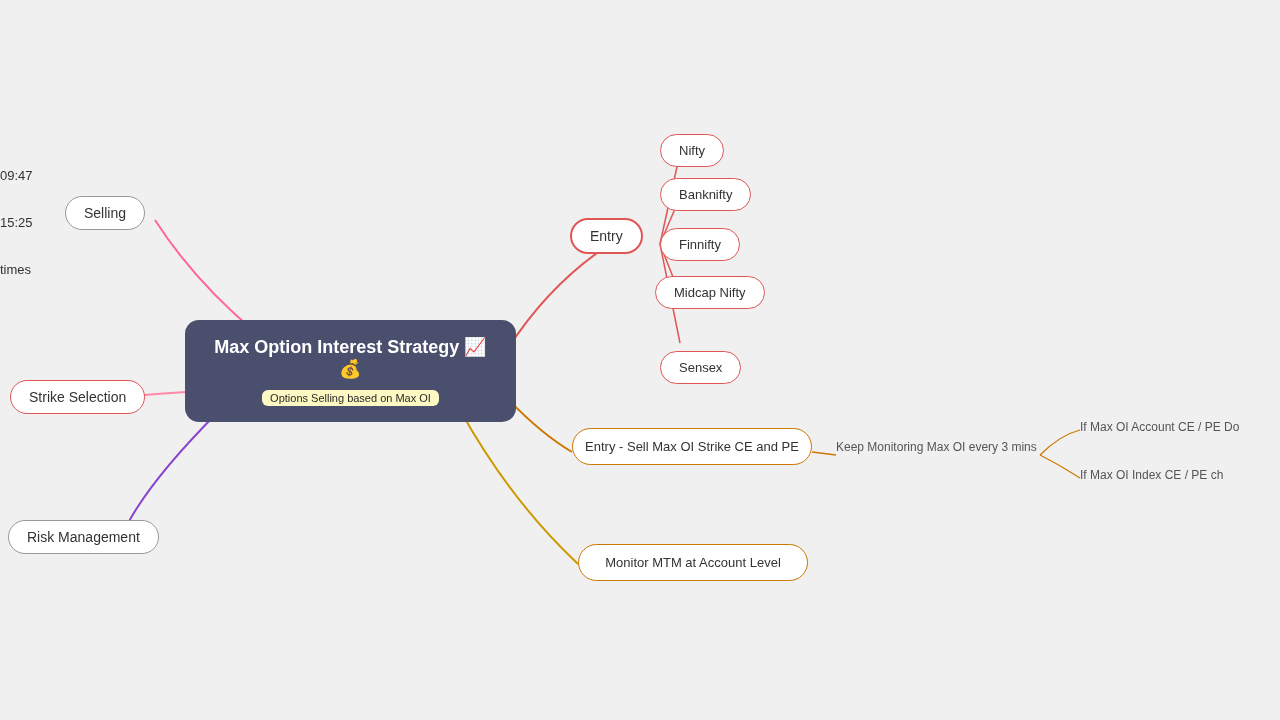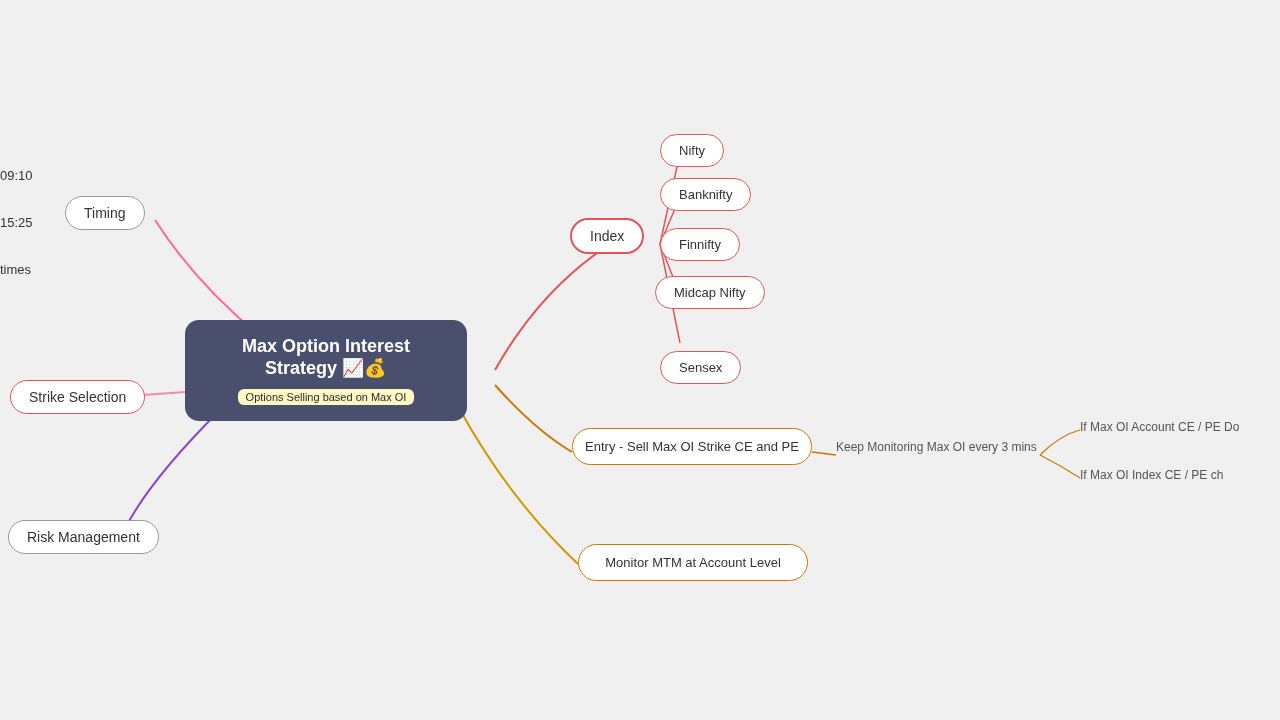--- a/index.html
+++ b/index.html
@@ -28,21 +28,21 @@
       align-items: center;
       justify-content: center;
       text-align: center;
     }
 
     .node-center {
       background: #4a4f6e;
       color: white;
       border-radius: 14px;
       padding: 16px 22px;
-      width: 282px;
+      width: 331px;
       left: 185px;
       top: 320px;
     }
 
     .node-center .title {
       font-size: 18px;
       font-weight: 600;
       margin-bottom: 8px;
     }
 
@@ -184,37 +184,37 @@
   <path d="M 495 385 Q 535 430 572 452" stroke="#cc7700" stroke-width="2" fill="none"></path>
 
   <line x1="812" y1="452" x2="836" y2="455" stroke="#cc7700" stroke-width="1.5"></line>
 
   <path d="M 1040 455 Q 1060 435 1080 430" stroke="#cc7700" stroke-width="1.2" fill="none"></path>
   <path d="M 1040 455 Q 1060 465 1080 478" stroke="#cc7700" stroke-width="1.2" fill="none"></path>
 
   <path d="M 460 410 Q 510 500 578 564" stroke="#cc9900" stroke-width="2" fill="none"></path>
 </svg>
 
-<div class="time-label time-09">09:10</div>
+<div class="time-label time-09">09:47</div>
 <div class="time-label time-15">15:25</div>
 <div class="time-label time-times">times</div>
 
 <div class="node node-center">
   <div>
     <div class="title">Max Option Interest Strategy 📈💰</div>
     <div class="subtitle">Options Selling based on Max OI</div>
   </div>
 </div>
 
 <div class="node node-box node-timing">
-  <span>Timing</span>
+  <span>Selling</span>
 </div>
 
 <div class="node node-box node-index">
-  <span>Index</span>
+  <span>Entry</span>
 </div>
 
 <div class="node node-box node-nifty">
   <span>Nifty</span>
 </div>
 <div class="node node-box node-banknifty">
   <span>Banknifty</span>
 </div>
 <div class="node node-box node-finnifty">
   <span>Finnifty</span>

